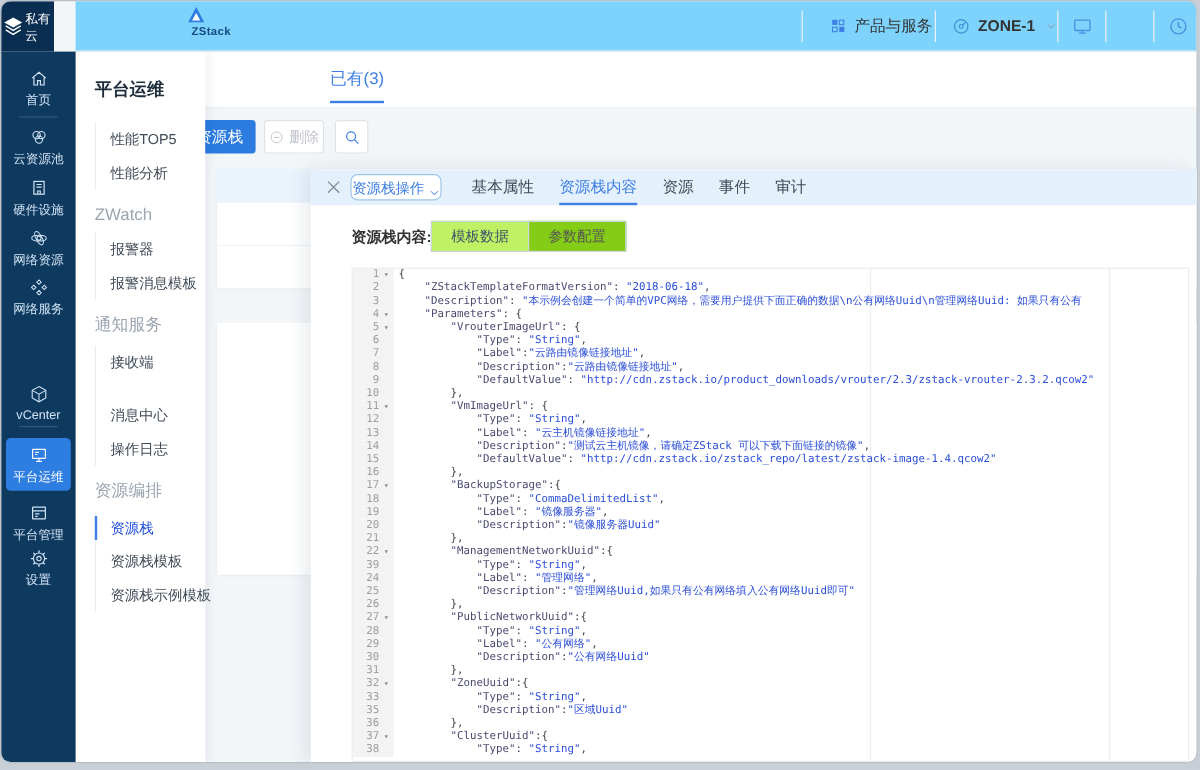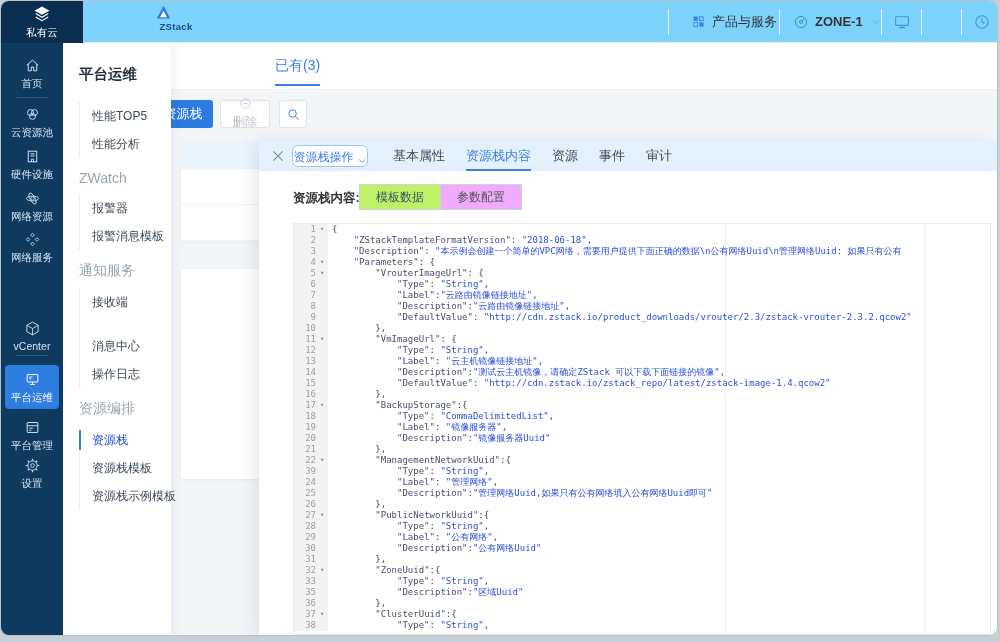--- a/index.html
+++ b/index.html
@@ -10,22 +10,22 @@
     position:relative; overflow:hidden;
   }
   .page {
     position:absolute; left:1px; top:1px; width:996px; height:634px;
     background:#f3f6f9; border-radius:8px; overflow:hidden;
     box-shadow:0 0 0 1px #b9c0c7;
   }
   
   .topnav { position:absolute; left:62px; top:0; right:0; height:42px; background:#7dd3fc;
     border-bottom:1px solid #e8ecef; z-index:40; }
-  .logo-cell { position:absolute; left:0; top:0; width:82px; height:42px; background:#0a2e52;
-    z-index:50; display:flex; flex-direction:column; align-items:center; justify-content:center; }
+  .logo-cell { position:absolute; left:0; top:0; width:44px; height:42px; background:#0a2e52;
+    z-index:50; display:flex; flex-direction:row; align-items:center; justify-content:center; }
   .logo-cell .lbl { color:#fff; font-size:10.5px; margin-top:2px; }
   .zstack-logo { position:absolute; left:92px; top:3px; width:42px; text-align:center; }
   .zstack-logo .zs-text { font-size:9.5px; font-weight:bold; color:#174a85; letter-spacing:.3px; }
   .nav-right-item { position:absolute; top:0; height:41px; display:flex; align-items:center; gap:6px;
     font-size:13px; color:#333; cursor:pointer; }
   .nav-div { position:absolute; top:8px; width:1px; height:26px; background:#eef1f4; }
   .nav-tool { position:absolute; top:0; height:41px; width:36px; display:flex; align-items:center; justify-content:center; cursor:pointer; }
   .caret { display:inline-block; margin-left:2px; }
   
   .sidebar { position:absolute; left:0; top:42px; width:62px; bottom:0; background:#0e3a5f; z-index:45; }
@@ -46,42 +46,42 @@
   .sm-item.selected::before { content:""; position:absolute; left:-1px; top:4px; bottom:4px; width:2px; background:#3d7fe4; }
   .sm-item.gap-after { margin-bottom:16px; }
   
   .content { position:absolute; left:62px; top:42px; right:0; bottom:0; background:#f3f6f9; z-index:1; }
   .tabbar { position:absolute; left:0; top:0; right:0; height:47px; background:#fff; border-bottom:1px solid #eef1f4; }
   .page-tab { position:absolute; left:212px; top:14px; font-size:14px; color:#3d7fe4; padding-bottom:9px;
     border-bottom:2px solid #3d7fe4; cursor:pointer; }
   .btn-primary { position:absolute; left:64px; top:57px; width:86px; height:28px; background:#2b7be0;
     color:#fff; font-size:13px; border:none; border-radius:3px; cursor:pointer; }
   .btn-plain { position:absolute; top:57px; height:28px; background:#fff; border:1px solid #dfe3e6;
-    border-radius:3px; font-size:12.5px; color:#c0c4cc; display:flex; align-items:center; justify-content:center; gap:4px; cursor:pointer;flex-direction:column; }
+    border-radius:3px; font-size:12.5px; color:#c0c4cc; display:flex; align-items:center; justify-content:center; gap:4px; cursor:pointer; }
   .btn-delete { left:157px; width:50px; }
   .btn-search { left:216px; width:28px; }
   .table-card { position:absolute; left:118px; top:98px; width:818px; background:#fff; }
   .tc1 { height:100px; box-shadow:0 1px 3px rgba(30,60,90,.06); }
   .tc1 .t-head { height:28px; background:#eaf4fd; }
   .tc1 .t-row { height:36px; border-bottom:1px solid #f1f3f5; }
   .tc2 { top:226px; height:210px; box-shadow:0 1px 3px rgba(30,60,90,.06); }
   
   .panel { position:absolute; left:258px; top:140px; right:0; bottom:0; background:#fff; z-index:10;
     box-shadow:-6px 0 14px rgba(30,60,90,.10); }
   .panel-head { position:absolute; left:0; top:0; right:0; height:30px; background:#e4f0fb; }
   .close-x { position:absolute; left:11px; top:7px; width:16px; height:16px; cursor:pointer; }
   .actions-btn { position:absolute; left:33px; top:4px; width:76px; height:22px; background:#fff;
     border:1px solid #9fc6ea; border-radius:6px; color:#3d7fe4; font-size:12px;
     display:flex; align-items:flex-end; justify-content:center; gap:3px; cursor:pointer; }
   .panel-tabs { position:absolute; left:134px; top:0; height:30px; display:flex; gap:21px; }
   .p-tab { height:30px; line-height:30px; font-size:13px; color:#3f4a55; cursor:pointer; }
   .p-tab.selected { color:#3d7fe4; border-bottom:2px solid #3d7fe4; }
   .content-label { position:absolute; left:34px; top:49px; font-size:12.5px; font-weight:bold; color:#333; }
   .toggle-group { position:absolute; left:100px; top:43px; display:flex; }
-  .tg-btn { width:82px; height:26px; font-size:12px; color:#555; background:#f0abfc; border:1px solid #c9d4dd;
+  .tg-btn { width:82px; height:26px; font-size:12px; color:#555; background:#84cc16; border:1px solid #c9d4dd;
     display:flex; align-items:center; justify-content:center; cursor:pointer; }
   .tg-btn + .tg-btn { margin-left:-1px; }
   .tg-btn.selected { background:#bef264; color:#3b5268; }
   
   .editor { position:absolute; left:34px; top:82px; width:698px; bottom:0; background:#fff;
     border:1px solid #ececec; overflow:hidden; }
   .ruler { position:absolute; top:0; bottom:0; width:1px; background:#eeeeee; z-index:0; }
   .ruler.r1 { left:431px; } .ruler.r2 { left:630px; }
   .cl { position:relative; display:flex; height:11px; line-height:11px; z-index:1;
     font-family:"DejaVu Sans Mono","Liberation Mono",monospace; font-size:9px; }

